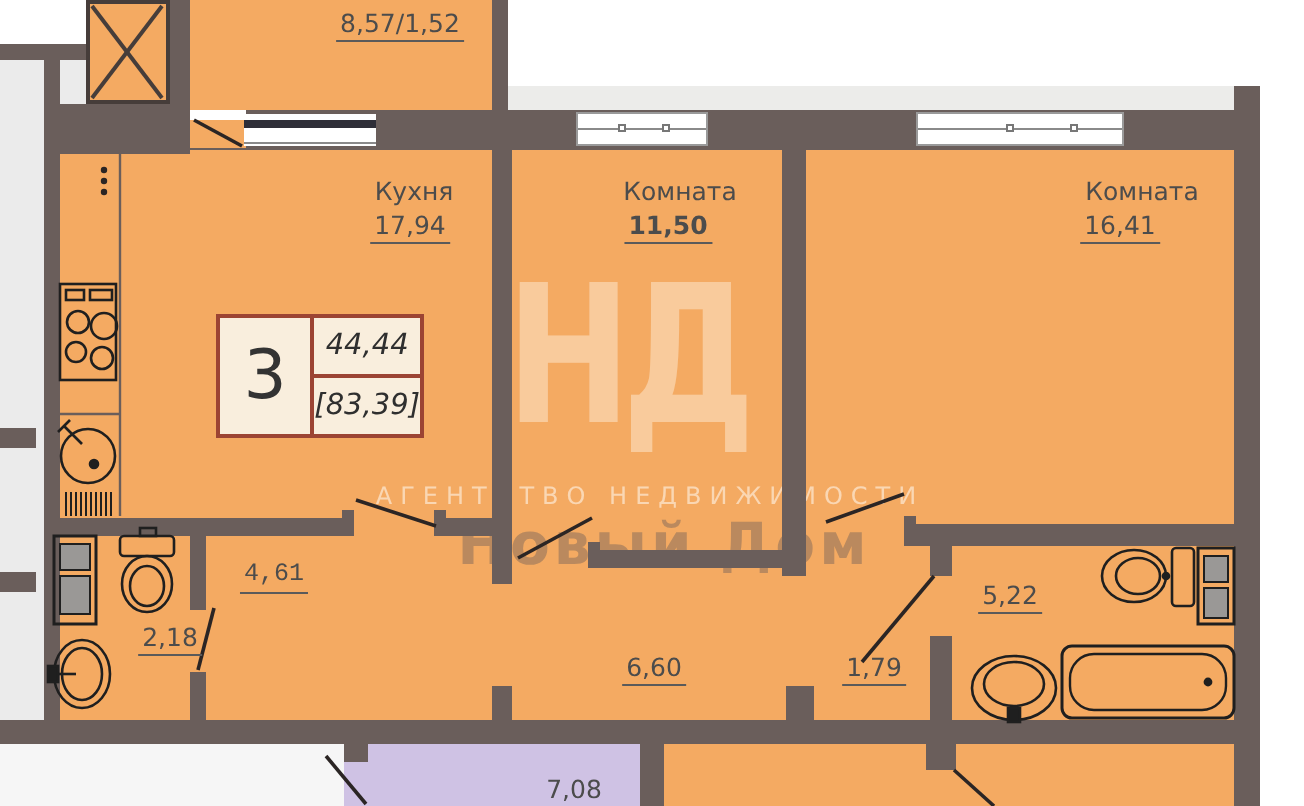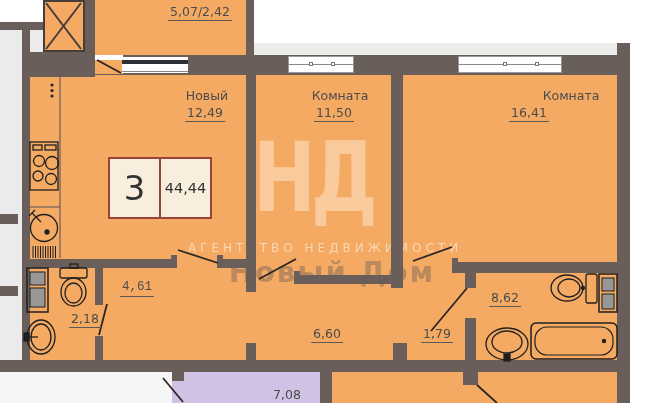--- a/index.html
+++ b/index.html
@@ -23,21 +23,21 @@
     white-space:nowrap;transform:translateX(-50%);line-height:1.1;}
   .area{border-bottom:1px solid #5a5a5a;padding:0 2px 1px;}
   .wm{position:absolute;z-index:2;white-space:nowrap;transform:translate(-50%,-50%);}
   .wm-nd{font-size:96px;font-weight:bold;color:rgba(255,245,229,0.45);transform:translate(-50%,-50%) scaleX(0.78);letter-spacing:-6px;}
   .wm-agency{font-size:12px;letter-spacing:4px;color:rgba(255,251,246,0.55);}
   .wm-brand{font-size:29px;font-weight:bold;letter-spacing:2px;color:rgba(104,92,88,0.42);}
   .infobox{position:absolute;left:108px;top:157px;width:104px;height:62px;z-index:7;
     display:flex;background:var(--infobg,#f9eedd);border:2px solid var(--infoborder,#9c4433);box-sizing:border-box;}
   .ib-left{width:49px;display:flex;align-items:center;justify-content:center;
     font-size:34px;color:#333;border-right:2px solid var(--infoborder,#9c4433);}
-  .ib-right{flex:1;display:flex;flex-direction:column;}
+  .ib-right{flex:1;display:flex;flex-direction:column;font-style:italic;}
   .ib-cell{flex:1;display:flex;align-items:center;justify-content:center;
     font-size:14.5px;color:#2f2f2f;border-top:2px solid var(--infoborder,#9c4433);}
   .ib-cell:first-child{border-top:none;}
 </style>
 </head>
 <body>
 
 <div id="plan">
 
   <div class="outside" style="left:0;top:30px;width:22px;height:342px;"></div>
@@ -199,34 +199,35 @@
       <circle cx="604" cy="341" r="2.2" fill="#1f1f1f" stroke="none"></circle>
     </g>
 
     <g fill="none" stroke="#1f1f1f" stroke-width="1.3">
       <ellipse cx="507" cy="344" rx="21" ry="16"></ellipse>
       <ellipse cx="507" cy="342" rx="15" ry="11"></ellipse>
       <rect x="504" y="354" width="6" height="7" fill="#1f1f1f"></rect>
     </g>
   </svg>
 
-  <div class="area" style="left:200px;top:5px;">5,07/2,42</div>
-  <div class="lbl" style="left:207px;top:89px;">Новый</div>
-  <div class="area" style="left:205px;top:106px;">12,49</div>
+  <div class="area" style="left:200px;top:5px;">8,57/1,52</div>
+  <div class="lbl" style="left:207px;top:89px;">Кухня</div>
+  <div class="area" style="left:205px;top:106px;">17,94</div>
   <div class="lbl" style="left:340px;top:89px;">Комната</div>
-  <div class="area" style="left:334px;top:106px;">11,50</div>
+  <div class="area" style="left:334px;top:106px;font-weight:bold;">11,50</div>
   <div class="lbl" style="left:571px;top:89px;">Комната</div>
-  <div class="area" style="left:529px;top:106px;">16,41</div>
+  <div class="area" style="left:560px;top:106px;">16,41</div>
   <div class="area" style="left:137px;top:281px;font-family:Liberation Mono, monospace;">4,61</div>
   <div class="area" style="left:85px;top:312px;">2,18</div>
   <div class="area" style="left:327px;top:327px;">6,60</div>
   <div class="area" style="left:437px;top:327px;">1,79</div>
-  <div class="area" style="left:505px;top:291px;">8,62</div>
+  <div class="area" style="left:505px;top:291px;">5,22</div>
   <div class="area" style="left:287px;top:388px;">7,08</div>
 
   <div class="infobox">
     <div class="ib-left">3</div>
     <div class="ib-right">
       <div class="ib-cell">44,44</div>
+      <div class="ib-cell">[83,39]</div>
     </div>
   </div>
 
 </div>
 
 </body></html>

